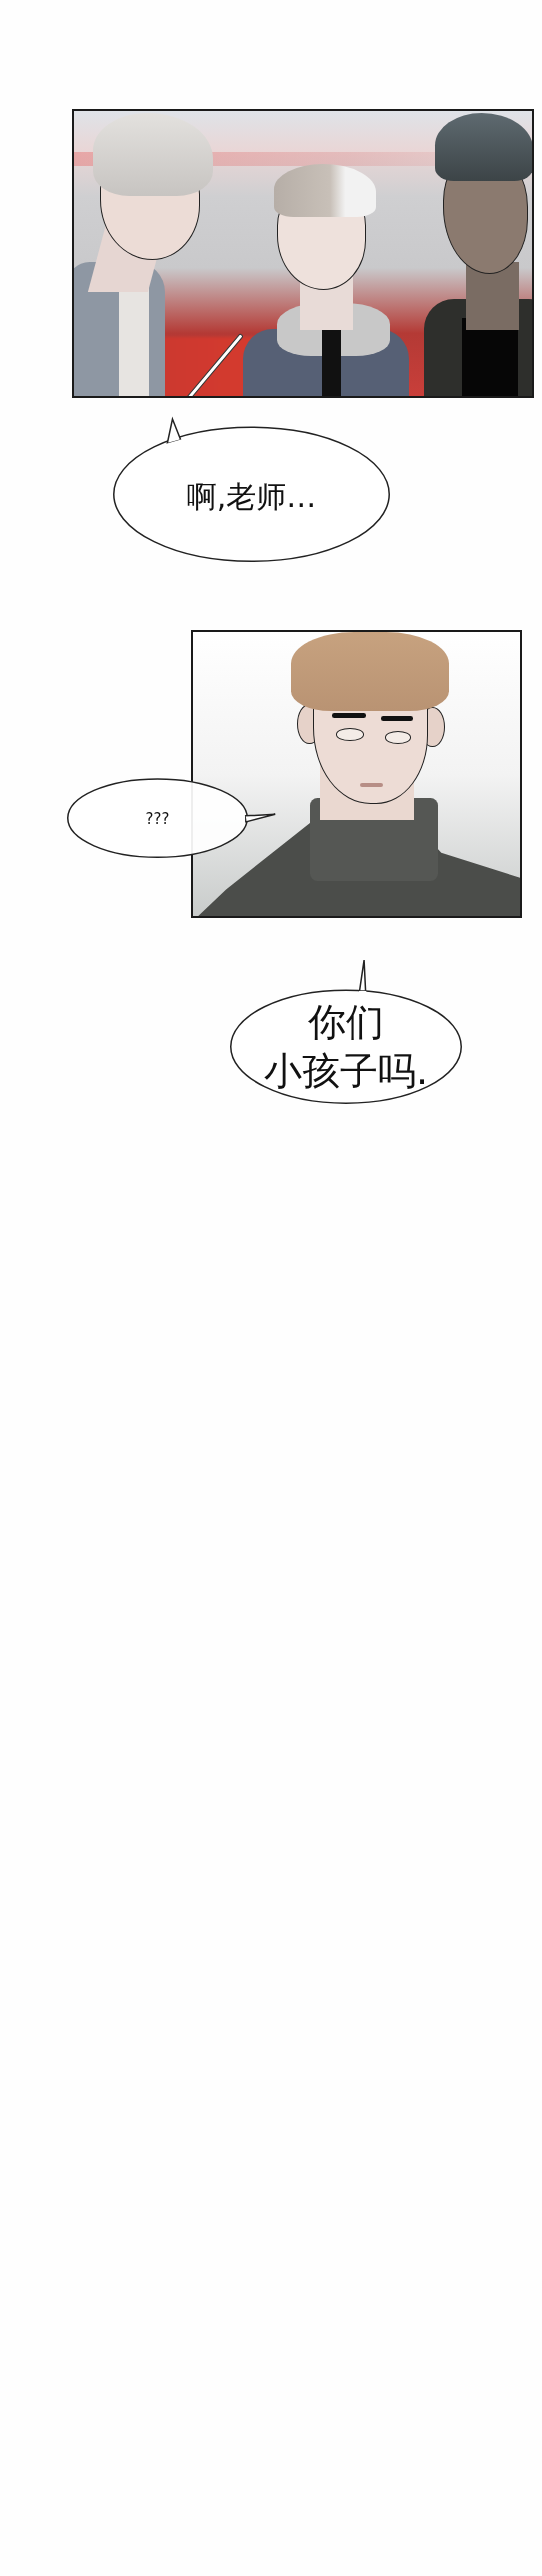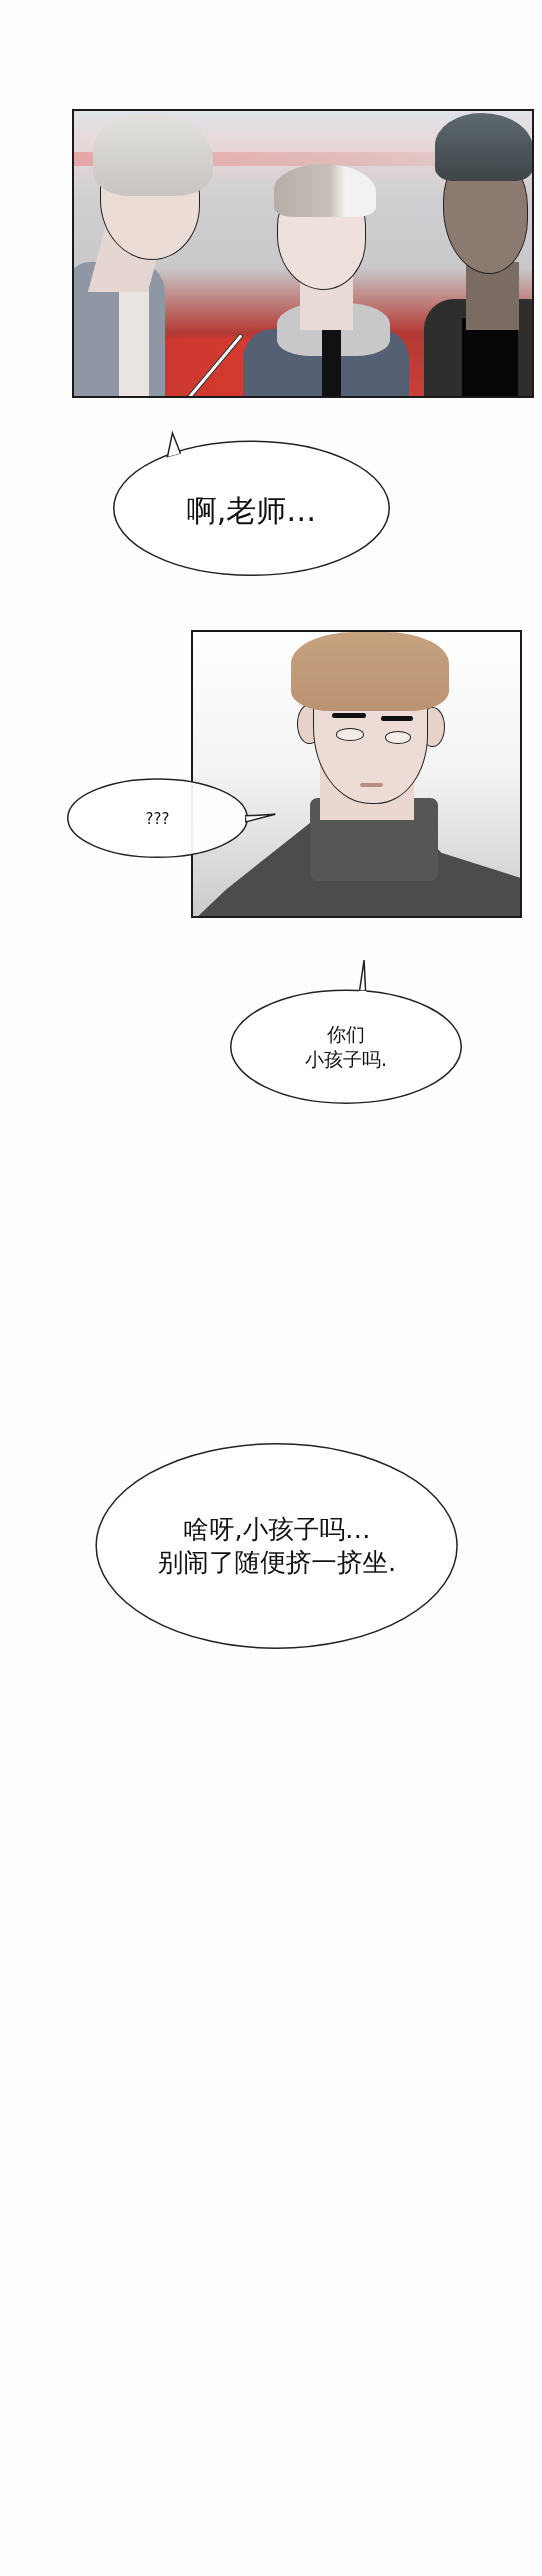--- a/index.html
+++ b/index.html
@@ -92,21 +92,21 @@
 
     <div class="char c3-body"></div>
     <div class="char c3-tee"></div>
     <div class="char c3-neck"></div>
     <div class="char c3-face"></div>
     <div class="char c3-hair"></div>
 
     <div class="speedline"></div>
   </div>
 
-  <div class="bubble" style="left:113px; top:433px; width:277px; height:143px;">
+  <div class="bubble" style="left:113px; top:419px; width:277px; height:143px;">
     <svg width="277" height="143" viewBox="0 0 368 190">
       <ellipse cx="184" cy="100" rx="183" ry="89" fill="#ffffff" stroke="#222" stroke-width="2"></ellipse>
       <path d="M72 33 L79 0 L90 28 Z" fill="#ffffff" stroke="#222" stroke-width="2" stroke-linejoin="miter"></path>
       <path d="M70 35 L92 29" stroke="#ffffff" stroke-width="4"></path>
     </svg>
     <div class="bubble-text" style="top:6px; font-size:30px;">
       <span>啊,老师…</span>
     </div>
   </div>
 
@@ -135,31 +135,22 @@
       <span>???</span>
     </div>
   </div>
 
   <div class="bubble" style="left:230px; top:960px; width:232px; height:144px;">
     <svg width="232" height="144" viewBox="0 0 308 191">
       <ellipse cx="154" cy="115" rx="153" ry="75" fill="#ffffff" stroke="#222" stroke-width="2"></ellipse>
       <path d="M172 41 L178 0 L180 41 Z" fill="#ffffff" stroke="#222" stroke-width="2"></path>
       <path d="M171 43 L181 43" stroke="#ffffff" stroke-width="4"></path>
     </svg>
-    <div class="bubble-text" style="top:30px; height:114px; font-size:19px; line-height:1.3;">
+    <div class="bubble-text" style="top:30px; height:114px; font-size:38px; line-height:1.3;">
       <span>你们</span>
       <span>小孩子吗.</span>
     </div>
   </div>
 
 
-  <div class="bubble" style="left:95px; top:1443px; width:364px; height:206px;">
-    <svg width="364" height="206" viewBox="0 0 483 274">
-      <ellipse cx="241" cy="137" rx="240" ry="136" fill="#ffffff" stroke="#222" stroke-width="2"></ellipse>
-    </svg>
-    <div class="bubble-text" style="font-size:25.6px; line-height:1.3;">
-      <span>啥呀,小孩子吗…</span>
-      <span>别闹了随便挤一挤坐.</span>
-    </div>
-  </div>
 
 </div>
 
 
 </body></html>

